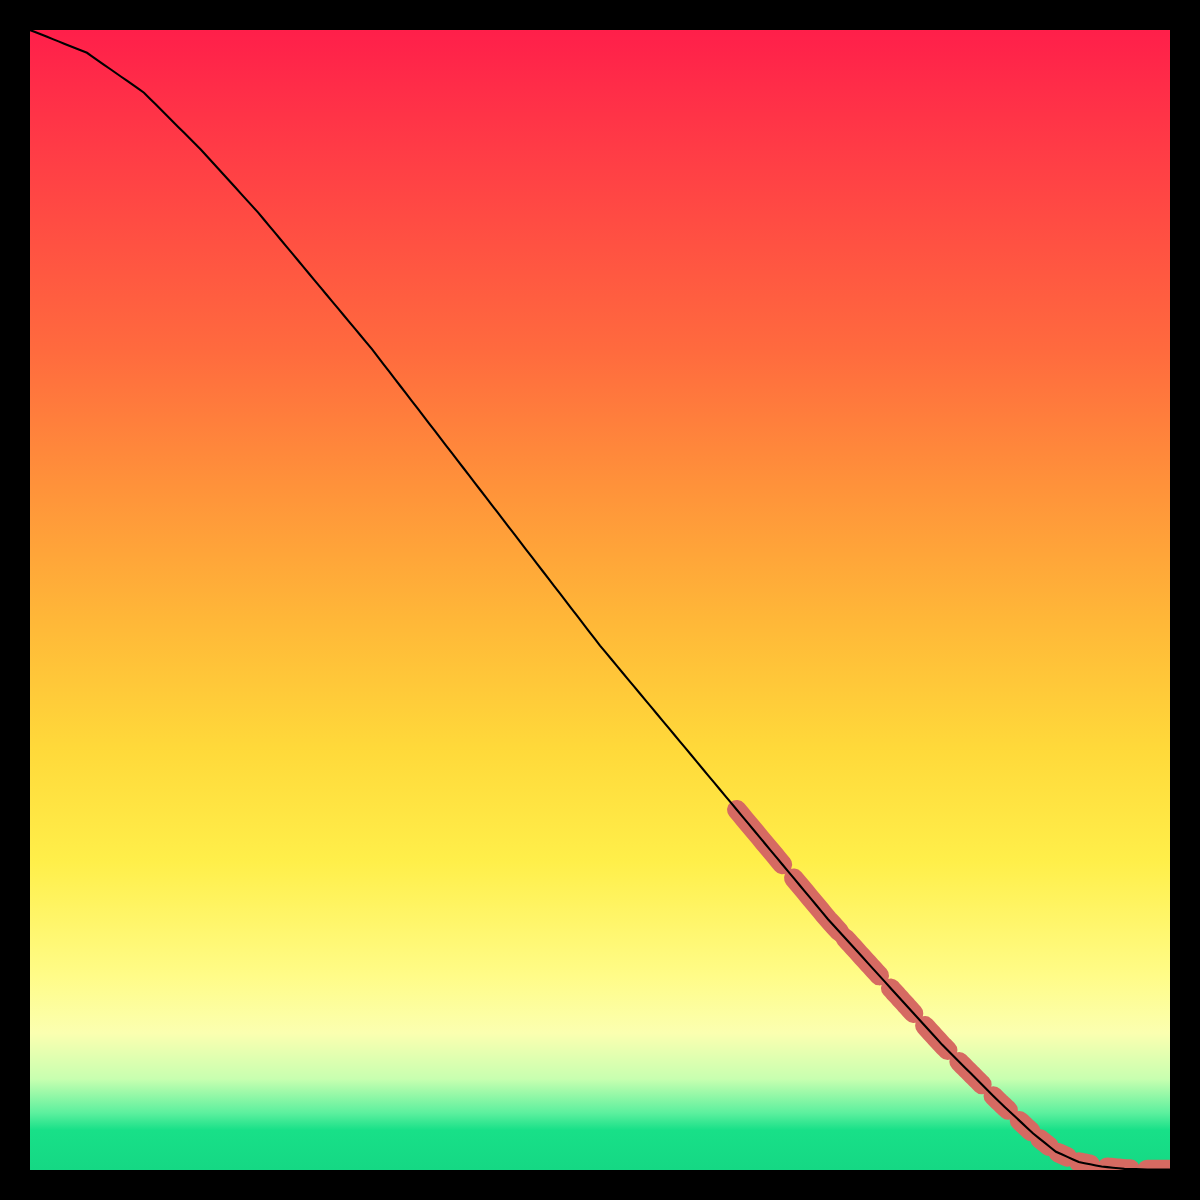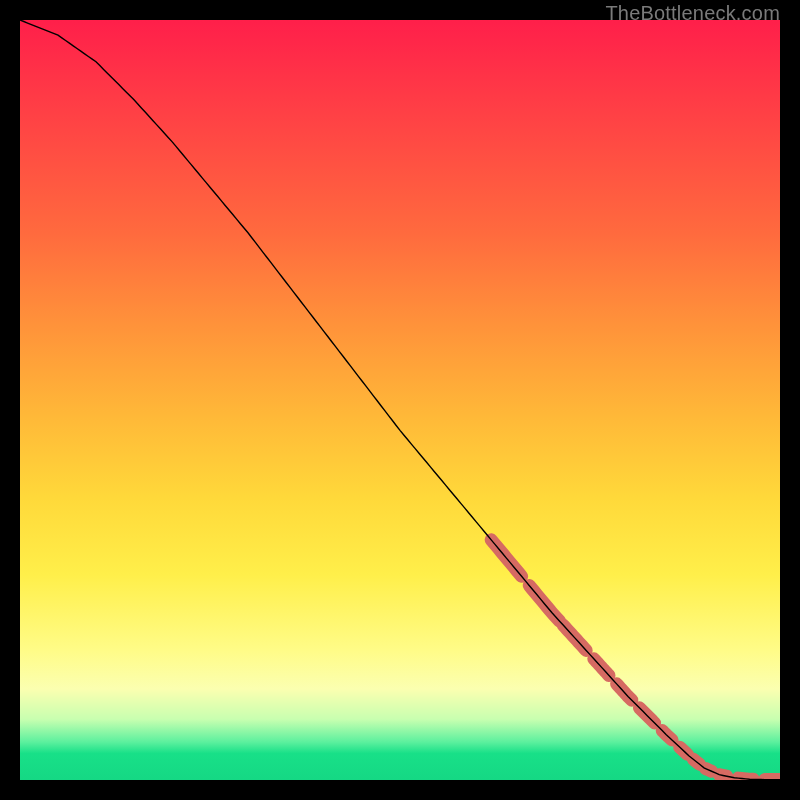--- a/index.html
+++ b/index.html
@@ -64,21 +64,20 @@
     fill: none;
     stroke: #d66a62;
     stroke-width: 13;
     stroke-linecap: round;
   }
 </style>
 </head>
 <body>
 
 <div class="frame">
-  <div class="watermark">TheBottleneck.com</div>
   <div class="plot-bg"></div>
 
   <svg class="curve" viewBox="0 0 760 760">
     <g class="dashes">
         <path d="M471.20 519.84 L473.73 522.88 L476.27 525.92 L478.80 528.96 L481.33 532.00 L483.87 535.04 L486.40 538.08 L488.93 541.12 L491.47 544.16 L494.00 547.20 L496.53 550.24 L499.07 553.28 L501.60 556.32 " stroke="#d66a62"></path>
         <path d="M509.20 565.44 L511.73 568.48 L514.27 571.52 L516.80 574.56 L519.33 577.60 L521.87 580.64 L524.40 583.68 L526.93 586.72 L529.47 589.76 L532.00 592.80 L534.53 595.59 L537.07 598.37 L539.60 601.16 " stroke="#d66a62"></path>
         <path d="M543.40 605.34 L545.30 607.43 L547.20 609.52 L549.10 611.61 L551.00 613.70 L552.90 615.79 L554.80 617.88 L556.70 619.97 L558.60 622.06 L560.50 624.15 L562.40 626.24 L564.30 628.33 L566.20 630.42 " stroke="#d66a62"></path>
         <path d="M573.80 638.78 L575.07 640.17 L576.33 641.57 L577.60 642.96 L578.87 644.35 L580.13 645.75 L581.40 647.14 L582.67 648.53 L583.93 649.93 L585.20 651.32 L586.47 652.71 L587.73 654.11 L589.00 655.50 " stroke="#d66a62"></path>
         <path d="M596.60 663.86 L597.87 665.25 L599.13 666.65 L600.40 668.04 L601.67 669.43 L602.93 670.83 L604.20 672.22 L605.47 673.61 L606.73 675.01 L608.00 676.40 L609.27 677.67 L610.53 678.93 L611.80 680.20 " stroke="#d66a62"></path>
         <path d="M619.40 687.80 L620.67 689.07 L621.93 690.33 L623.20 691.60 L624.47 692.87 L625.73 694.13 L627.00 695.40 L628.27 696.67 L629.53 697.93 L630.80 699.20 L632.07 700.47 L633.33 701.73 L634.60 703.00 " stroke="#d66a62"></path>

